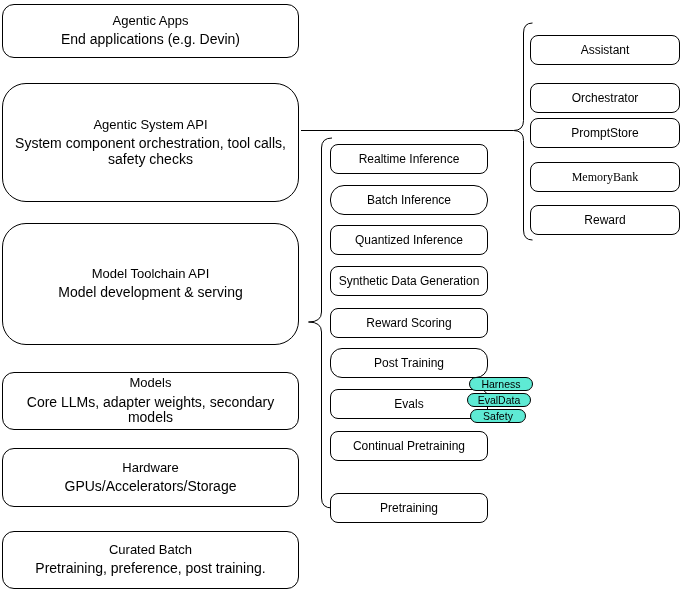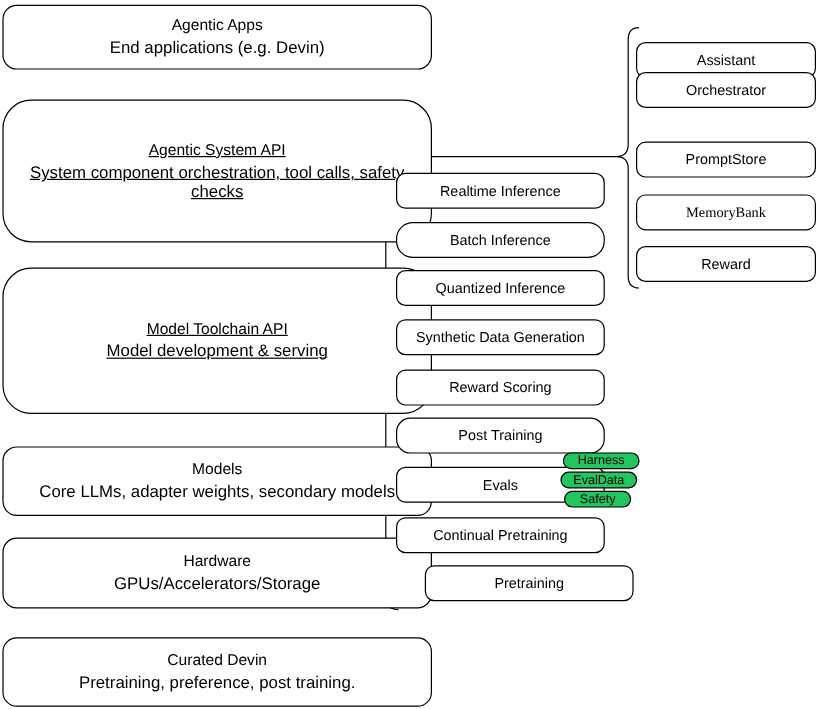--- a/index.html
+++ b/index.html
@@ -6,42 +6,42 @@
   .canvas{
     position:relative;
     width:682px;height:591px;
     background:#ffffff;
     font-family:"Liberation Sans", sans-serif;
     color:#000;
     overflow:hidden;
   }
   svg.wires{position:absolute;left:0;top:0;pointer-events:none;}
   .lbox{
-    position:absolute;left:2px;width:358px;
+    position:absolute;left:2px;width:297px;
     border:1px solid #000;background:#fff;
     box-sizing:border-box;
     display:flex;flex-direction:column;align-items:center;justify-content:center;
     text-align:center;gap:4px;
   }
   .lbox .title{font-size:13px;line-height:1.1;}
   .lbox .sub{font-size:14px;line-height:1.1;}
   .r12{border-radius:12px;}
-  .r24{border-radius:24px;text-decoration:underline;}
+  .r24{border-radius:24px;}
   .mbox,.rbox{
     position:absolute;height:30px;
     border:1px solid #000;border-radius:8px;background:#fff;
     box-sizing:border-box;
     display:flex;align-items:center;justify-content:center;
     font-size:12px;text-align:center;
   }
-  .mbox{left:330px;width:174px;}
+  .mbox{left:330px;width:158px;}
   .rbox{left:530px;width:150px;}
   .pill{
     position:absolute;height:14px;
-    border:1px solid #000;border-radius:8px;background:#22c55e;
+    border:1px solid #000;border-radius:8px;background:#5eead4;
     box-sizing:border-box;
     display:flex;align-items:center;justify-content:center;
     font-size:10.5px;z-index:3;
   }
 </style>
 </head>
 <body>
 
 <div class="canvas">
 
@@ -73,21 +73,21 @@
     <div class="title">Models</div>
     <div class="sub">Core LLMs, adapter weights, secondary models</div>
   </div>
 
   <div class="lbox r12" style="top:448px;height:59px;">
     <div class="title">Hardware</div>
     <div class="sub">GPUs/Accelerators/Storage</div>
   </div>
 
   <div class="lbox r12" style="top:531px;height:58px;">
-    <div class="title">Curated Devin</div>
+    <div class="title">Curated Batch</div>
     <div class="sub">Pretraining, preference, post training.</div>
   </div>
 
   <div class="mbox" style="top:144px;">
     <span>Realtime Inference</span>
   </div>
   <div class="mbox" style="top:185px;border-radius:14px;">
     <span>Batch Inference</span>
   </div>
   <div class="mbox" style="top:225px;">
@@ -101,38 +101,38 @@
   </div>
   <div class="mbox" style="top:348px;border-radius:12px;">
     <span>Post Training</span>
   </div>
   <div class="mbox" style="top:389px;">
     <span>Evals</span>
   </div>
   <div class="mbox" style="top:431px;">
     <span>Continual Pretraining</span>
   </div>
-  <div class="mbox" style="top:471px;margin-left:24px;">
+  <div class="mbox" style="top:493px;">
     <span>Pretraining</span>
   </div>
 
   <div class="pill" style="left:469px;top:377px;width:64px;">
     <span>Harness</span>
   </div>
   <div class="pill" style="left:467px;top:393px;width:64px;">
     <span>EvalData</span>
   </div>
   <div class="pill" style="left:470px;top:409px;width:56px;">
     <span>Safety</span>
   </div>
 
   <div class="rbox" style="top:35px;">
     <span>Assistant</span>
   </div>
-  <div class="rbox" style="top:60px;">
+  <div class="rbox" style="top:83px;">
     <span>Orchestrator</span>
   </div>
   <div class="rbox" style="top:118px;">
     <span>PromptStore</span>
   </div>
   <div class="rbox" style="top:162px;font-family:Liberation Serif, serif;">
     <span>MemoryBank</span>
   </div>
   <div class="rbox" style="top:205px;">
     <span>Reward</span>

